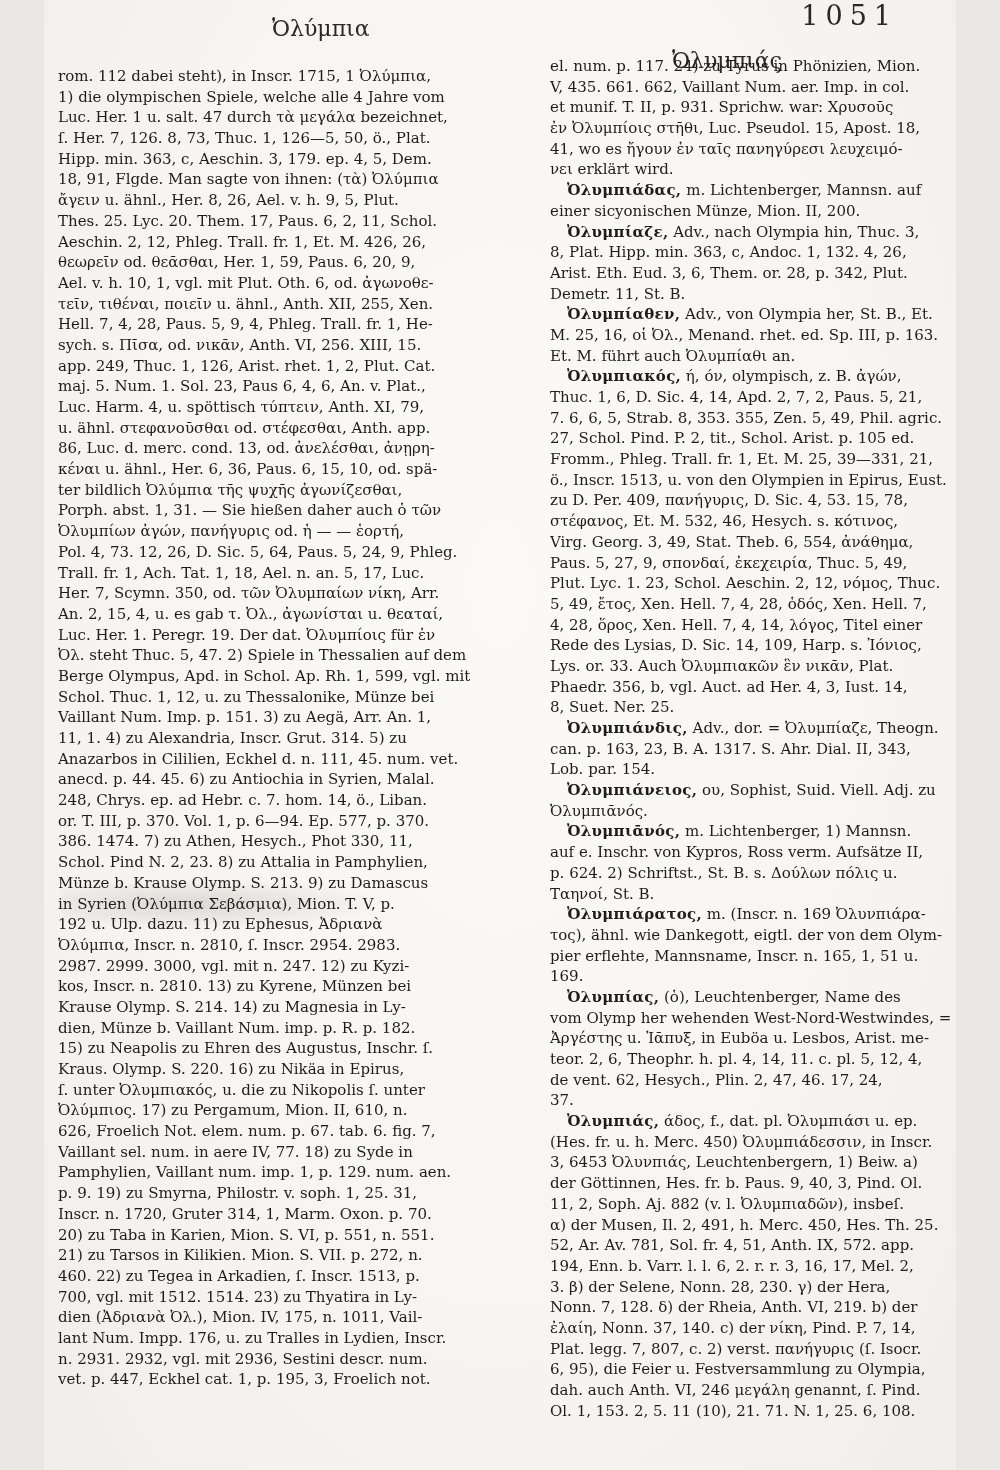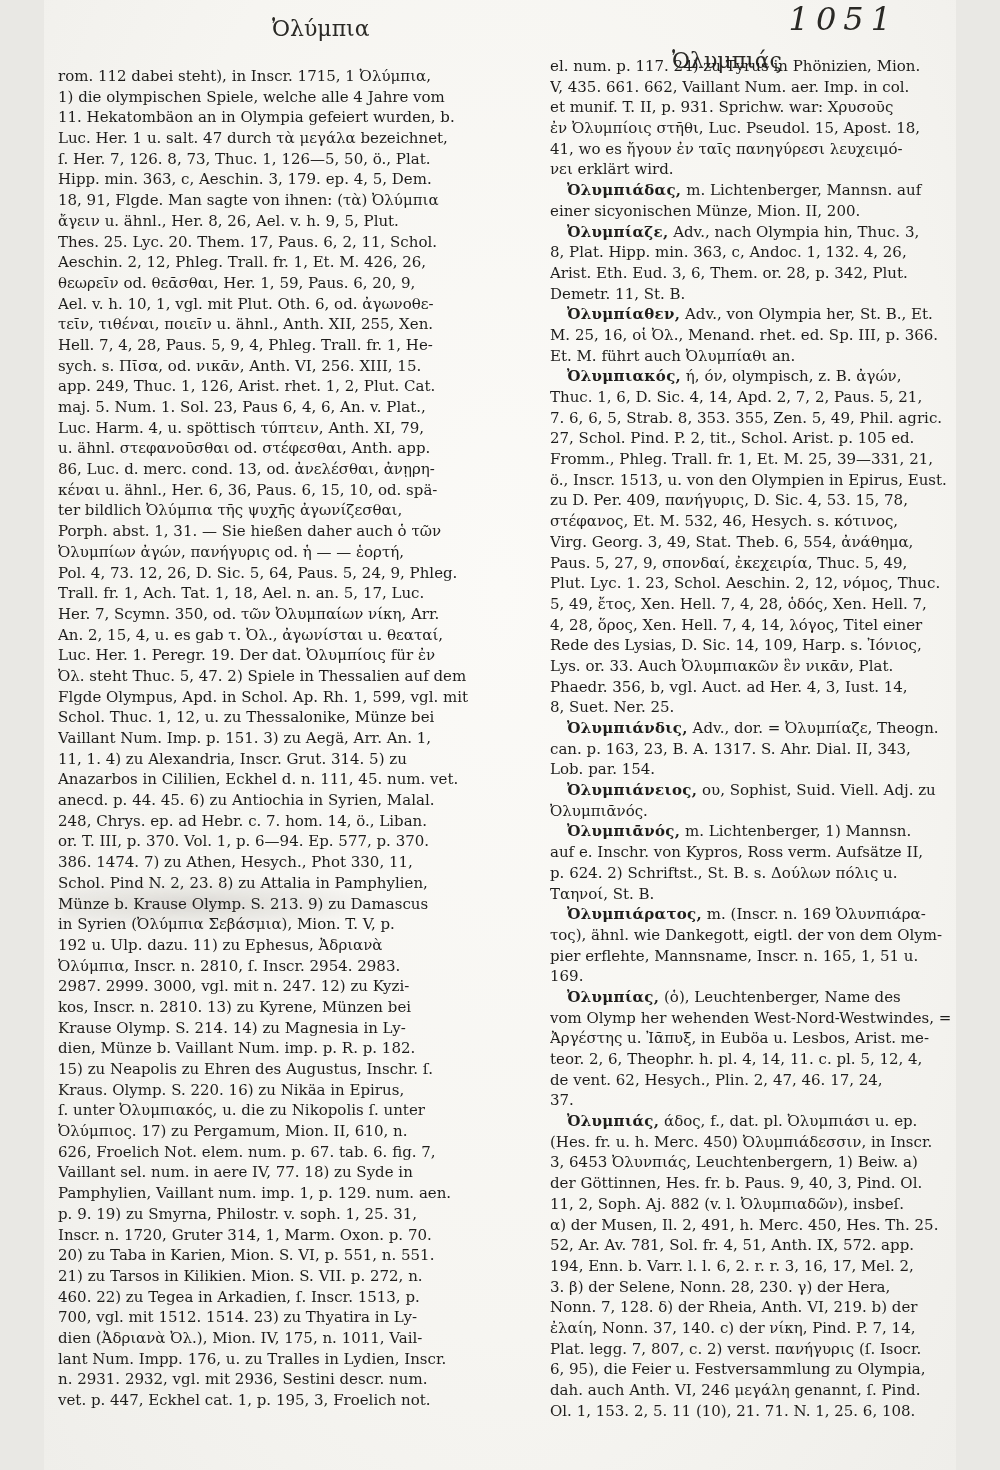--- a/index.html
+++ b/index.html
@@ -18,24 +18,23 @@
     position: absolute;
     font-size: 22px;
     color: #2a2925;
   }
   .running-header.left  { left: 228px; top: 16px; }
   .running-header.right { left: 628px; top: 8px; margin-top: 40px; }
   .page-number {
     position: absolute;
     right: 58px;
     top: 0px;
-    font-size: 32px;
+    font-size: 27px;
     letter-spacing: 7px;
     color: #2a2925;
-    font-style: italic;
   }
   .col {
     position: absolute;
     overflow: hidden;
     font-size: 15px;
     line-height: 20.7px;
     white-space: nowrap;
   }
   .col.left  { left: 14px;  top: 66px; width: 474px; height: 1386px; }
   .col.right { left: 506px; top: 56px; width: 478px; height: 1396px; }
@@ -57,21 +56,20 @@
 <div class="page">
   <div class="running-header left">Ὀλύμπια</div>
   <div class="running-header right">Ὀλυμπιάς</div>
   <div class="page-number">1051</div>
 
   <div class="smudge"></div>
 
   <div class="col left" id="col-left">
       <div class="line"><span>rom. 112 dabei steht), in Inscr. 1715, 1 Ὀλύμπια,</span></div>
       <div class="line"><span>1) die olympischen Spiele, welche alle 4 Jahre vom</span></div>
-      <div class="line"><span>11. Hekatombäon an in Olympia gefeiert wurden, b.</span></div>
       <div class="line"><span>Luc. Her. 1 u. salt. 47 durch τὰ μεγάλα bezeichnet,</span></div>
       <div class="line"><span>ſ. Her. 7, 126. 8, 73, Thuc. 1, 126—5, 50, ö., Plat.</span></div>
       <div class="line"><span>Hipp. min. 363, c, Aeschin. 3, 179. ep. 4, 5, Dem.</span></div>
       <div class="line"><span>18, 91, Flgde. Man sagte von ihnen: (τὰ) Ὀλύμπια</span></div>
       <div class="line"><span>ἄγειν u. ähnl., Her. 8, 26, Ael. v. h. 9, 5, Plut.</span></div>
       <div class="line"><span>Thes. 25. Lyc. 20. Them. 17, Paus. 6, 2, 11, Schol.</span></div>
       <div class="line"><span>Aeschin. 2, 12, Phleg. Trall. fr. 1, Et. M. 426, 26,</span></div>
       <div class="line"><span>θεωρεῖν od. θεᾶσθαι, Her. 1, 59, Paus. 6, 20, 9,</span></div>
       <div class="line"><span>Ael. v. h. 10, 1, vgl. mit Plut. Oth. 6, od. ἀγωνοθε-</span></div>
       <div class="line"><span>τεῖν, τιθέναι, ποιεῖν u. ähnl., Anth. XII, 255, Xen.</span></div>
@@ -85,21 +83,21 @@
       <div class="line"><span>κέναι u. ähnl., Her. 6, 36, Paus. 6, 15, 10, od. spä-</span></div>
       <div class="line"><span>ter bildlich Ὀλύμπια τῆς ψυχῆς ἀγωνίζεσθαι,</span></div>
       <div class="line"><span>Porph. abst. 1, 31. — Sie hießen daher auch ὁ τῶν</span></div>
       <div class="line"><span>Ὀλυμπίων ἀγών, πανήγυρις od. ἡ — — ἑορτή,</span></div>
       <div class="line"><span>Pol. 4, 73. 12, 26, D. Sic. 5, 64, Paus. 5, 24, 9, Phleg.</span></div>
       <div class="line"><span>Trall. fr. 1, Ach. Tat. 1, 18, Ael. n. an. 5, 17, Luc.</span></div>
       <div class="line"><span>Her. 7, Scymn. 350, od. τῶν Ὀλυμπαίων νίκη, Arr.</span></div>
       <div class="line"><span>An. 2, 15, 4, u. es gab τ. Ὀλ., ἀγωνίσται u. θεαταί,</span></div>
       <div class="line"><span>Luc. Her. 1. Peregr. 19. Der dat. Ὀλυμπίοις für ἐν</span></div>
       <div class="line"><span>Ὀλ. steht Thuc. 5, 47. 2) Spiele in Thessalien auf dem</span></div>
-      <div class="line"><span>Flgde Olympus, Apd. in Schol. Ap. Rh. 1, 599, vgl. mit</span></div>
+      <div class="line"><span>Berge Olympus, Apd. in Schol. Ap. Rh. 1, 599, vgl. mit</span></div>
       <div class="line"><span>Schol. Thuc. 1, 12, u. zu Thessalonike, Münze bei</span></div>
       <div class="line"><span>Vaillant Num. Imp. p. 151. 3) zu Aegä, Arr. An. 1,</span></div>
       <div class="line"><span>11, 1. 4) zu Alexandria, Inscr. Grut. 314. 5) zu</span></div>
       <div class="line"><span>Anazarbos in Cililien, Eckhel d. n. 111, 45. num. vet.</span></div>
       <div class="line"><span>anecd. p. 44. 45. 6) zu Antiochia in Syrien, Malal.</span></div>
       <div class="line"><span>248, Chrys. ep. ad Hebr. c. 7. hom. 14, ö., Liban.</span></div>
       <div class="line"><span>or. T. III, p. 370. Vol. 1, p. 6—94. Ep. 577, p. 370.</span></div>
       <div class="line"><span>386. 1474. 7) zu Athen, Hesych., Phot 330, 11,</span></div>
       <div class="line"><span>Schol. Pind N. 2, 23. 8) zu Attalia in Pamphylien,</span></div>
       <div class="line"><span>Münze b. Krause Olymp. S. 213. 9) zu Damascus</span></div>
@@ -135,21 +133,21 @@
       <div class="line"><span>ἐν Ὀλυμπίοις στῆθι, Luc. Pseudol. 15, Apost. 18,</span></div>
       <div class="line"><span>41, wo es ἤγουν ἐν ταῖς πανηγύρεσι λευχειμό-</span></div>
       <div class="line"><span>νει erklärt wird.</span></div>
       <div class="line indent"><span class="headword">Ὀλυμπιάδας,</span><span> m. Lichtenberger, Mannsn. auf</span></div>
       <div class="line"><span>einer sicyonischen Münze, Mion. II, 200.</span></div>
       <div class="line indent"><span class="headword">Ὀλυμπίαζε,</span><span> Adv., nach Olympia hin, Thuc. 3,</span></div>
       <div class="line"><span>8, Plat. Hipp. min. 363, c, Andoc. 1, 132. 4, 26,</span></div>
       <div class="line"><span>Arist. Eth. Eud. 3, 6, Them. or. 28, p. 342, Plut.</span></div>
       <div class="line"><span>Demetr. 11, St. B.</span></div>
       <div class="line indent"><span class="headword">Ὀλυμπίαθεν,</span><span> Adv., von Olympia her, St. B., Et.</span></div>
-      <div class="line"><span>M. 25, 16, οἱ Ὀλ., Menand. rhet. ed. Sp. III, p. 366.</span></div>
+      <div class="line"><span>M. 25, 16, οἱ Ὀλ., Menand. rhet. ed. Sp. III, p. 163.</span></div>
       <div class="line"><span>Et. M. führt auch Ὀλυμπίαθι an.</span></div>
       <div class="line indent"><span class="headword">Ὀλυμπιακός,</span><span> ή, όν, olympisch, z. B. ἀγών,</span></div>
       <div class="line"><span>Thuc. 1, 6, D. Sic. 4, 14, Apd. 2, 7, 2, Paus. 5, 21,</span></div>
       <div class="line"><span>7. 6, 6, 5, Strab. 8, 353. 355, Zen. 5, 49, Phil. agric.</span></div>
       <div class="line"><span>27, Schol. Pind. P. 2, tit., Schol. Arist. p. 105 ed.</span></div>
       <div class="line"><span>Fromm., Phleg. Trall. fr. 1, Et. M. 25, 39—331, 21,</span></div>
       <div class="line"><span>ö., Inscr. 1513, u. von den Olympien in Epirus, Eust.</span></div>
       <div class="line"><span>zu D. Per. 409, πανήγυρις, D. Sic. 4, 53. 15, 78,</span></div>
       <div class="line"><span>στέφανος, Et. M. 532, 46, Hesych. s. κότινος,</span></div>
       <div class="line"><span>Virg. Georg. 3, 49, Stat. Theb. 6, 554, ἀνάθημα,</span></div>

